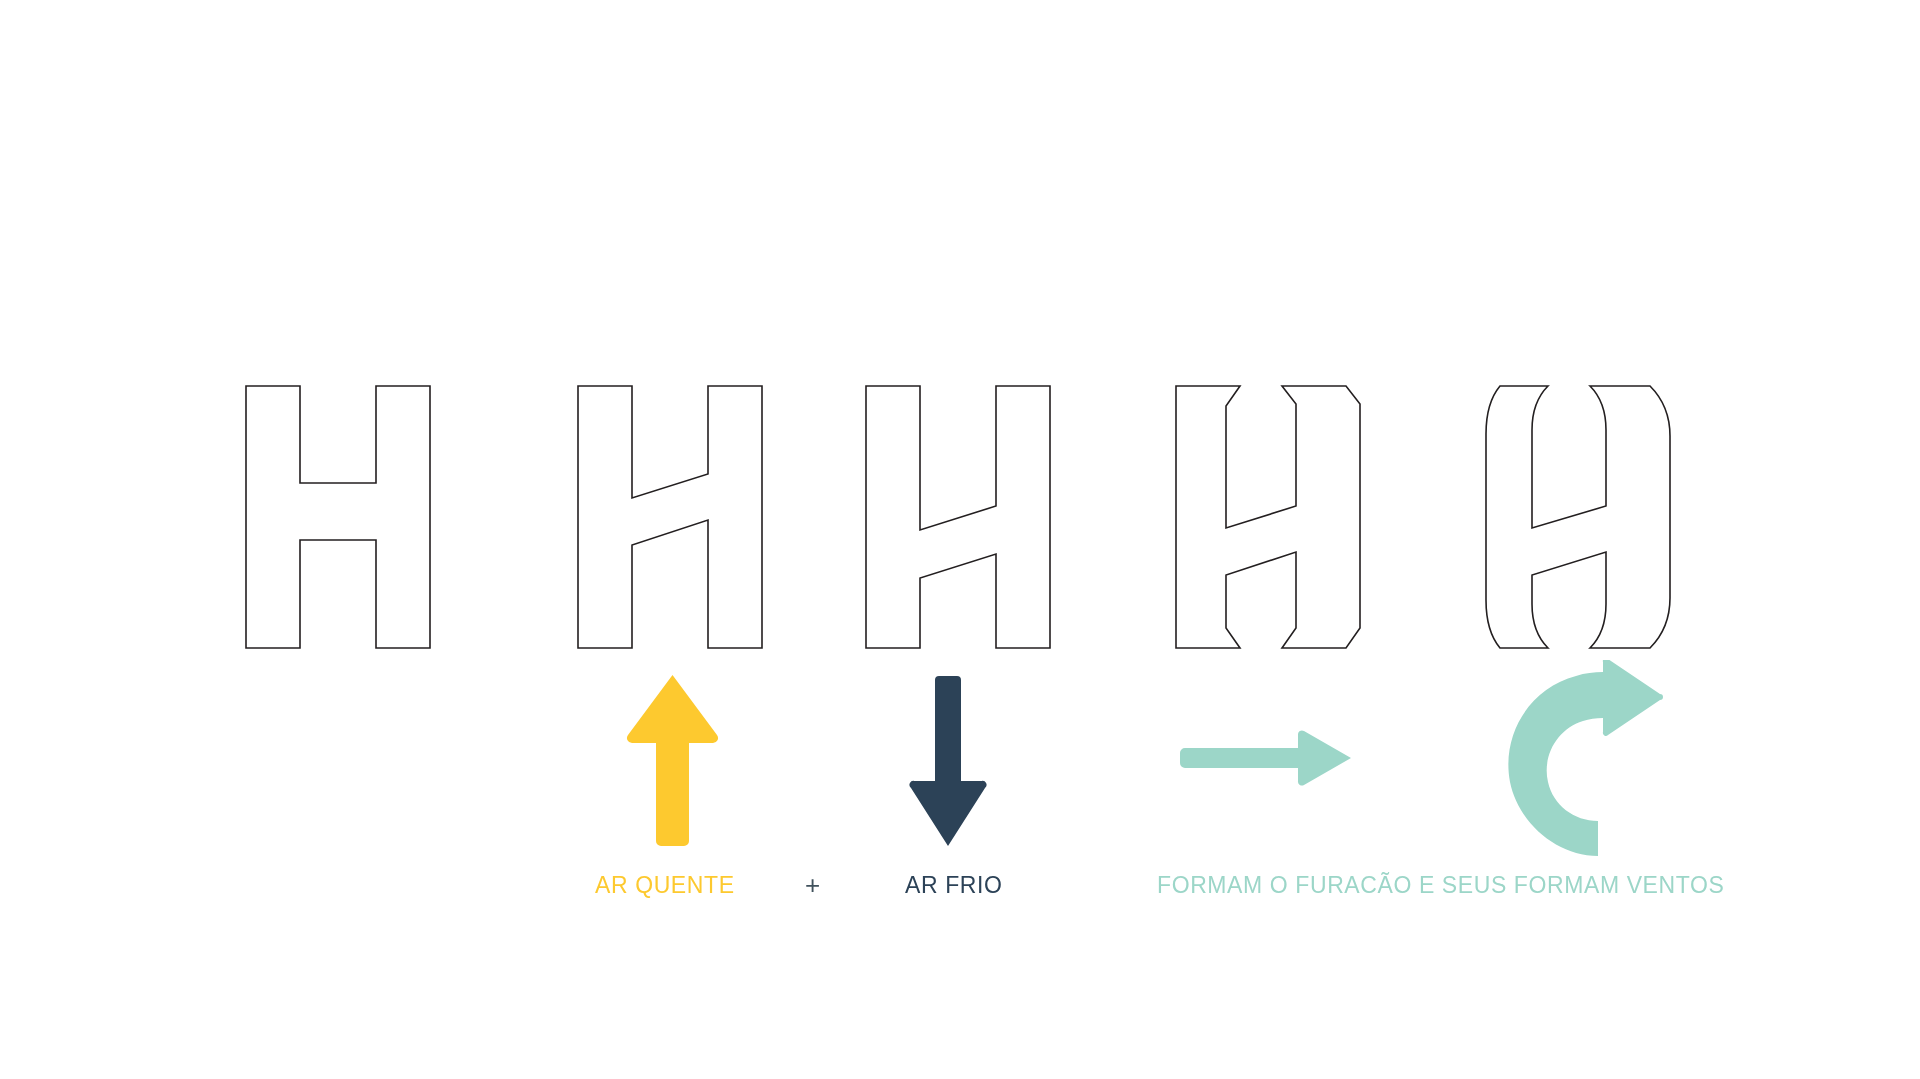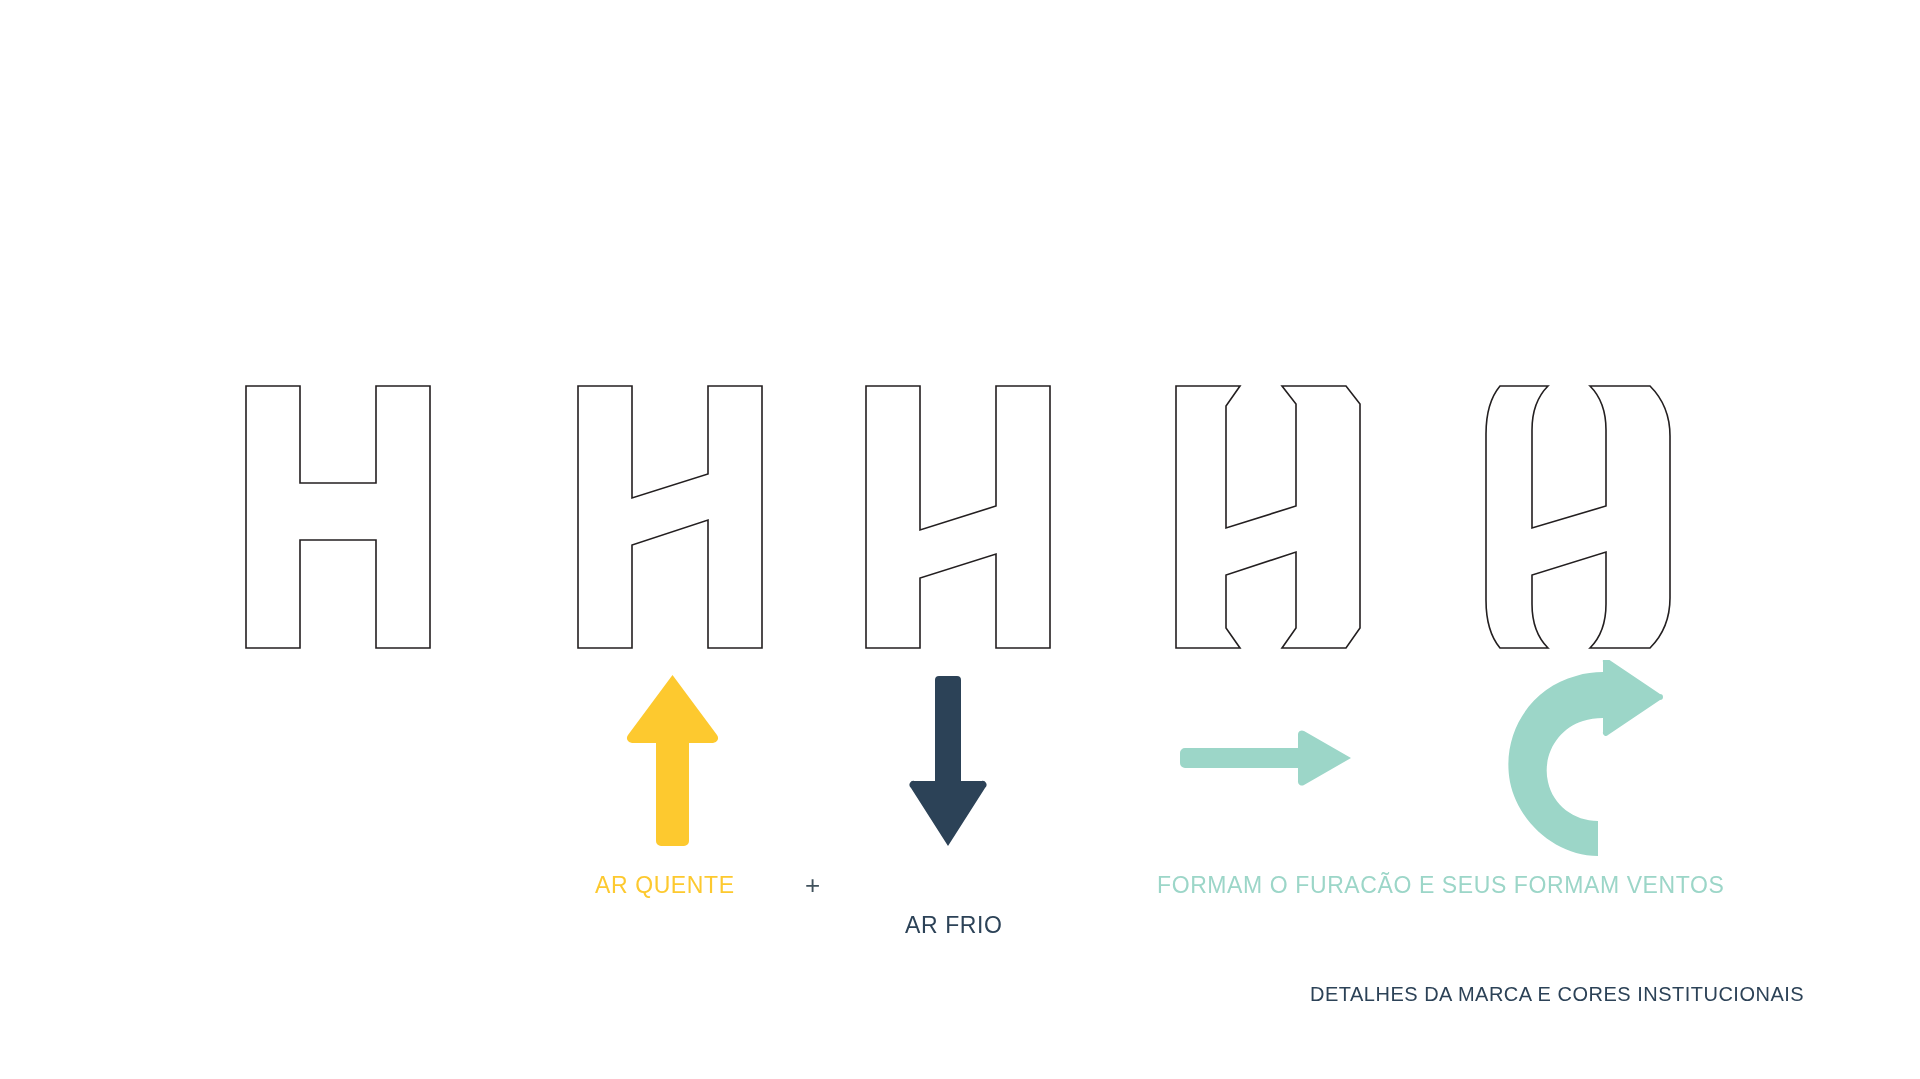--- a/index.html
+++ b/index.html
@@ -71,21 +71,21 @@
     top: 0;
     font-family: "Liberation Sans", sans-serif;
     font-size: 23px;
     font-weight: 400;
     letter-spacing: 0.6px;
     white-space: nowrap;
     line-height: 30px;
   }
   .label-hot    { left: 595px;  color: #FDC92F; }
   .label-plus   { left: 805px;  color: #40515c; font-size: 26px; }
-  .label-cold   { left: 905px;  color: #2C4257; margin-top: 40px; }
+  .label-cold   { left: 905px;  color: #2C4257; }
   .label-result { left: 1157px; color: #9CD6C8; }
 
   
   .caption {
     position: absolute;
     left: 1310px;
     top: 981px;
     font-family: "Liberation Sans", sans-serif;
     font-size: 20px;
     font-weight: 400;
@@ -285,15 +285,14 @@
     </svg>
   </div>
 
   <div class="labels">
     <div class="label label-hot">AR QUENTE</div>
     <div class="label label-plus">+</div>
     <div class="label label-cold">AR FRIO</div>
     <div class="label label-result">FORMAM O FURACÃO E SEUS FORMAM VENTOS</div>
   </div>
 
-  <div class="caption">DETALHES DA MARCA E CORES INSTITUCIONAIS</div>
 
 </div>
 
 </body></html>

